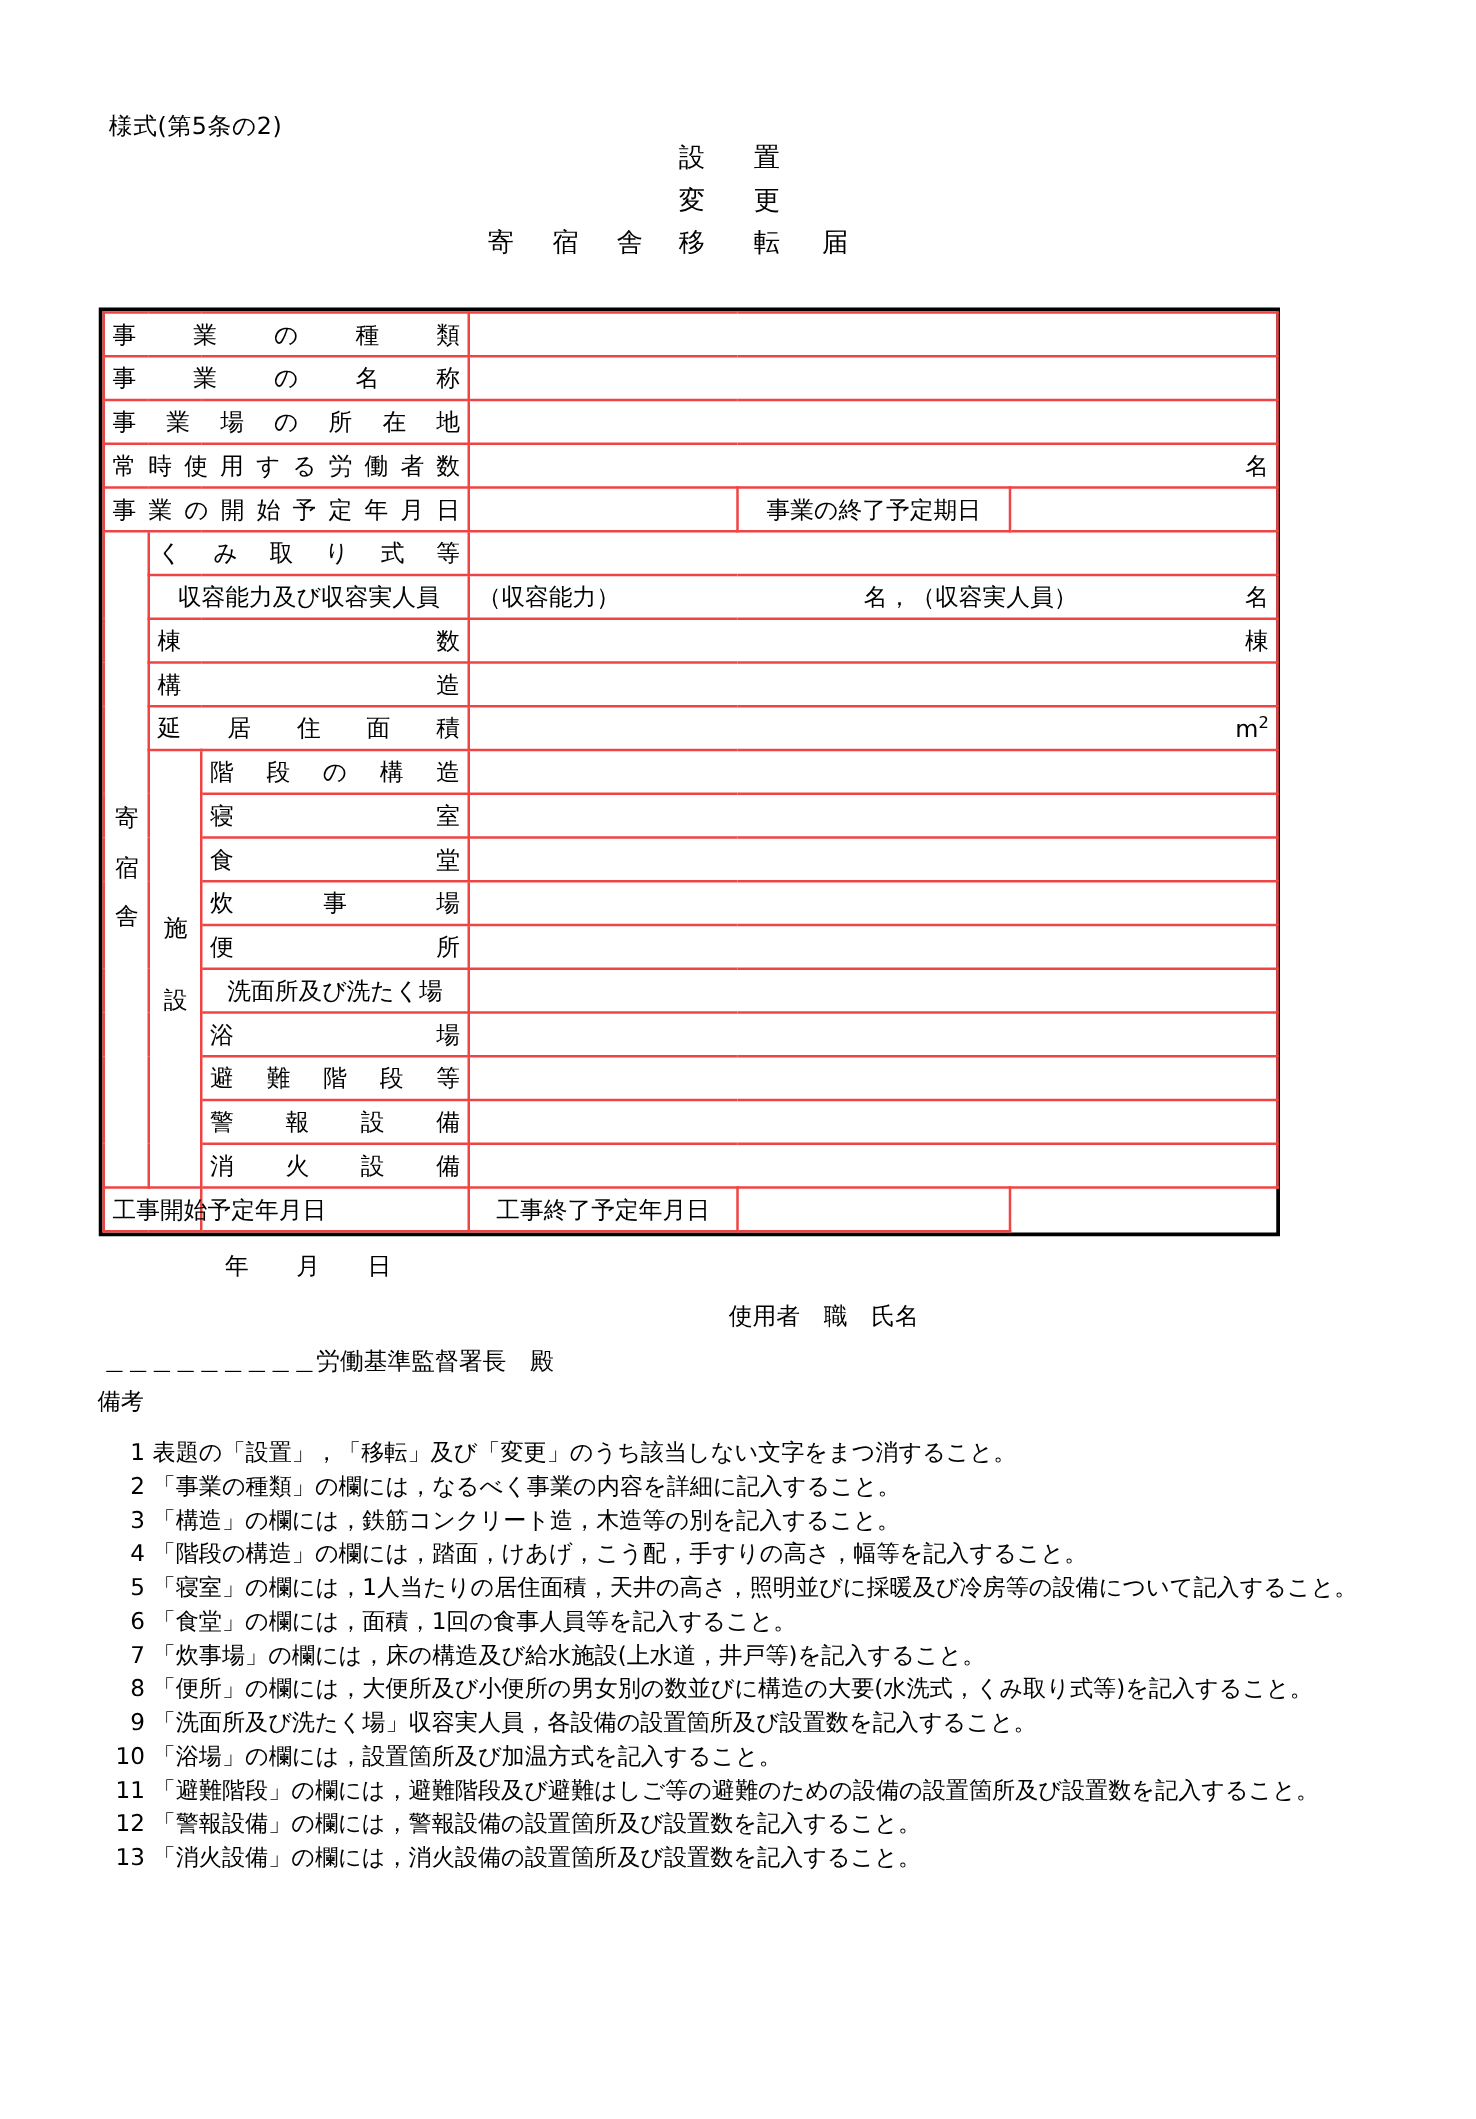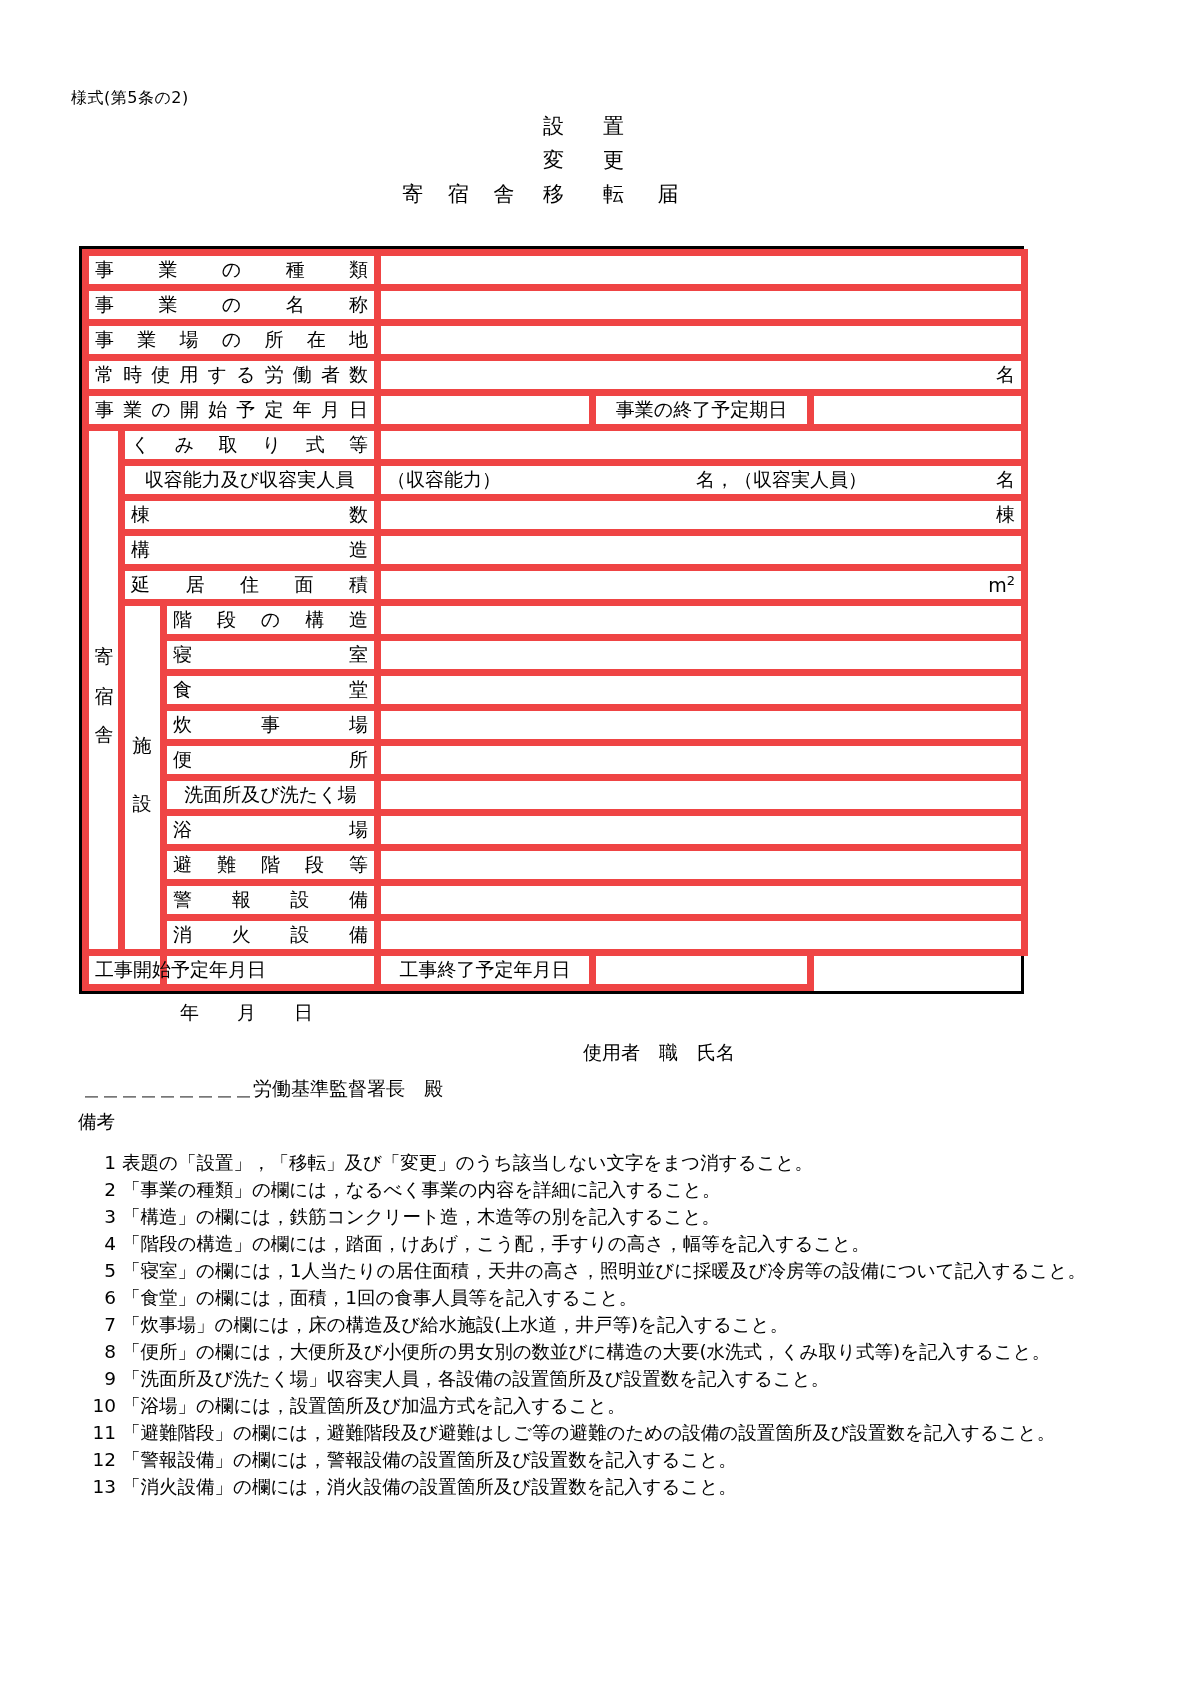--- a/index.html
+++ b/index.html
@@ -7,26 +7,27 @@
     width:1181px;height:1695px;
     font-family:"DejaVu Sans","Liberation Sans",sans-serif;
     color:#000;
     position:relative;
     overflow:hidden;
   }
   .page{position:relative;width:1181px;height:1695px;}
 
   
   .form-code{
-    position:absolute;left:71px;top:88px;
-    font-size:16px;letter-spacing:0.5px;
+    position:absolute;left:87px;top:88px;
+    font-size:19px;letter-spacing:0.5px;
   }
   .title-block{
     position:absolute;left:0;top:112px;width:1181px;
     text-align:center;
+    font-family:Liberation Mono, monospace;
   }
   .title-line{
     display:flex;justify-content:center;align-items:baseline;
     height:34px;font-size:21px;
   }
   .t-col-left{width:180px;text-align:right;}
   .t-col-mid{width:120px;text-align:center;letter-spacing:9px;text-indent:9px;}
   .t-col-right{width:180px;text-align:left;padding-left:14px;}
   .sp3{letter-spacing:9px;text-indent:9px;}
 
@@ -37,21 +38,21 @@
     border:3px solid #000;
     box-sizing:border-box;
   }
   table.form{
     border-collapse:collapse;
     width:100%;
     table-layout:fixed;
     font-size:19px;
   }
   table.form td{
-    border:7px solid #ef4444;
+    border:2px solid #ef4444;
     height:35px;
     padding:0 6px;
     vertical-align:middle;
     box-sizing:border-box;
   }
   td.lbl{
     text-align:justify;
     text-align-last:justify;
     white-space:nowrap;
     padding:0 10px;

